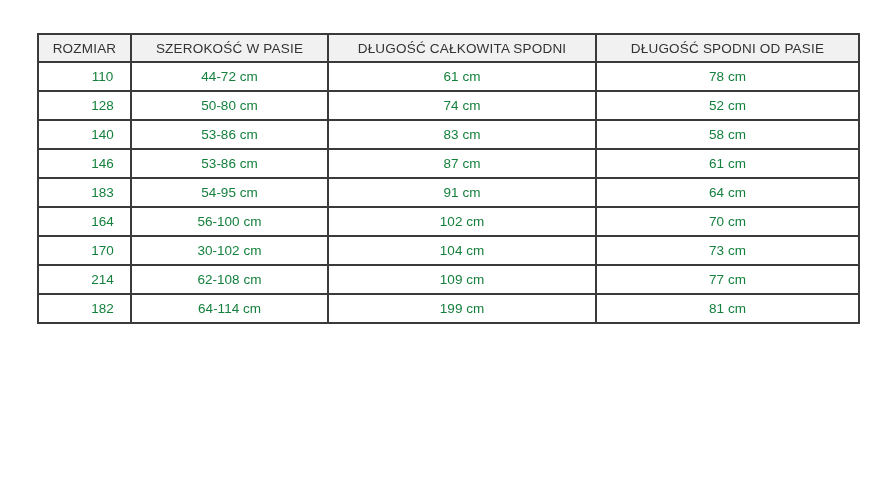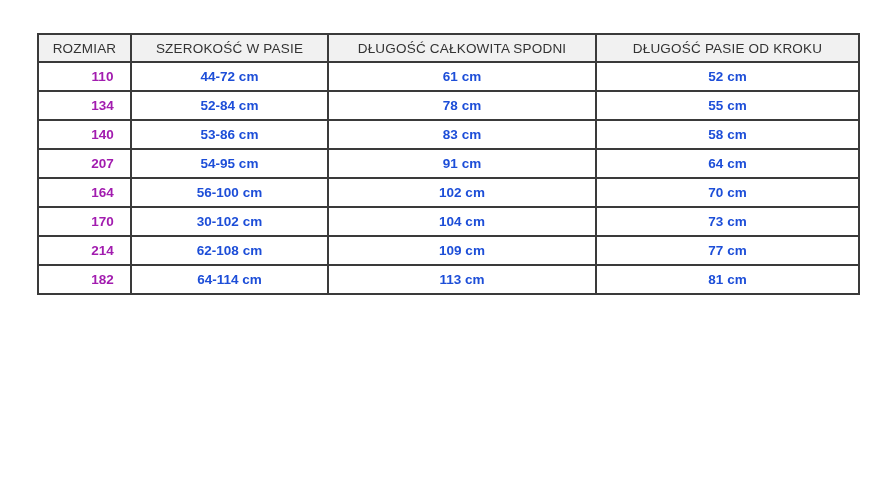--- a/index.html
+++ b/index.html
@@ -36,27 +36,27 @@
   table.size-chart th {
     height: 28px;
     background: #f1f1f1;
     color: #333333;
     font-size: 13.5px;
     font-weight: 400;
     letter-spacing: 0.2px;
   }
   table.size-chart td {
     height: 29px;
-    color: #1d4ed8;
+    color: #15803d;
     font-size: 13.5px;
-    font-weight: 700;
+    font-weight: 400;
   }
   table.size-chart td.size-col {
-    font-weight: 700;
-    color: #a21caf;
+    font-weight: 400;
+    color: #15803d;
     padding-left: 36px;
   }
   .col-rozmiar { width: 93px; }
   .col-pas     { width: 197px; }
   .col-dlugosc { width: 268px; }
   .col-krok    { width: 263px; }
 </style>
 </head>
 <body>
 
@@ -66,44 +66,50 @@
       <col class="col-rozmiar">
       <col class="col-pas">
       <col class="col-dlugosc">
       <col class="col-krok">
     </colgroup>
     <thead>
       <tr>
         <th>ROZMIAR</th>
         <th>SZEROKOŚĆ W PASIE</th>
         <th>DŁUGOŚĆ CAŁKOWITA SPODNI</th>
-        <th>DŁUGOŚĆ PASIE OD KROKU</th>
+        <th>DŁUGOŚĆ SPODNI OD PASIE</th>
       </tr>
     </thead>
     <tbody id="chart-body">
         <tr>
           <td class="size-col">110</td>
           <td>44-72 cm</td>
           <td>61 cm</td>
-          <td>52 cm</td>
+          <td>78 cm</td>
         </tr>
         <tr>
-          <td class="size-col">134</td>
-          <td>52-84 cm</td>
-          <td>78 cm</td>
-          <td>55 cm</td>
+          <td class="size-col">128</td>
+          <td>50-80 cm</td>
+          <td>74 cm</td>
+          <td>52 cm</td>
         </tr>
         <tr>
           <td class="size-col">140</td>
           <td>53-86 cm</td>
           <td>83 cm</td>
           <td>58 cm</td>
         </tr>
         <tr>
-          <td class="size-col">207</td>
+          <td class="size-col">146</td>
+          <td>53-86 cm</td>
+          <td>87 cm</td>
+          <td>61 cm</td>
+        </tr>
+        <tr>
+          <td class="size-col">183</td>
           <td>54-95 cm</td>
           <td>91 cm</td>
           <td>64 cm</td>
         </tr>
         <tr>
           <td class="size-col">164</td>
           <td>56-100 cm</td>
           <td>102 cm</td>
           <td>70 cm</td>
         </tr>
@@ -115,18 +121,18 @@
         </tr>
         <tr>
           <td class="size-col">214</td>
           <td>62-108 cm</td>
           <td>109 cm</td>
           <td>77 cm</td>
         </tr>
         <tr>
           <td class="size-col">182</td>
           <td>64-114 cm</td>
-          <td>113 cm</td>
+          <td>199 cm</td>
           <td>81 cm</td>
         </tr>
       </tbody>
   </table>
 </div>
 
 </body></html>

